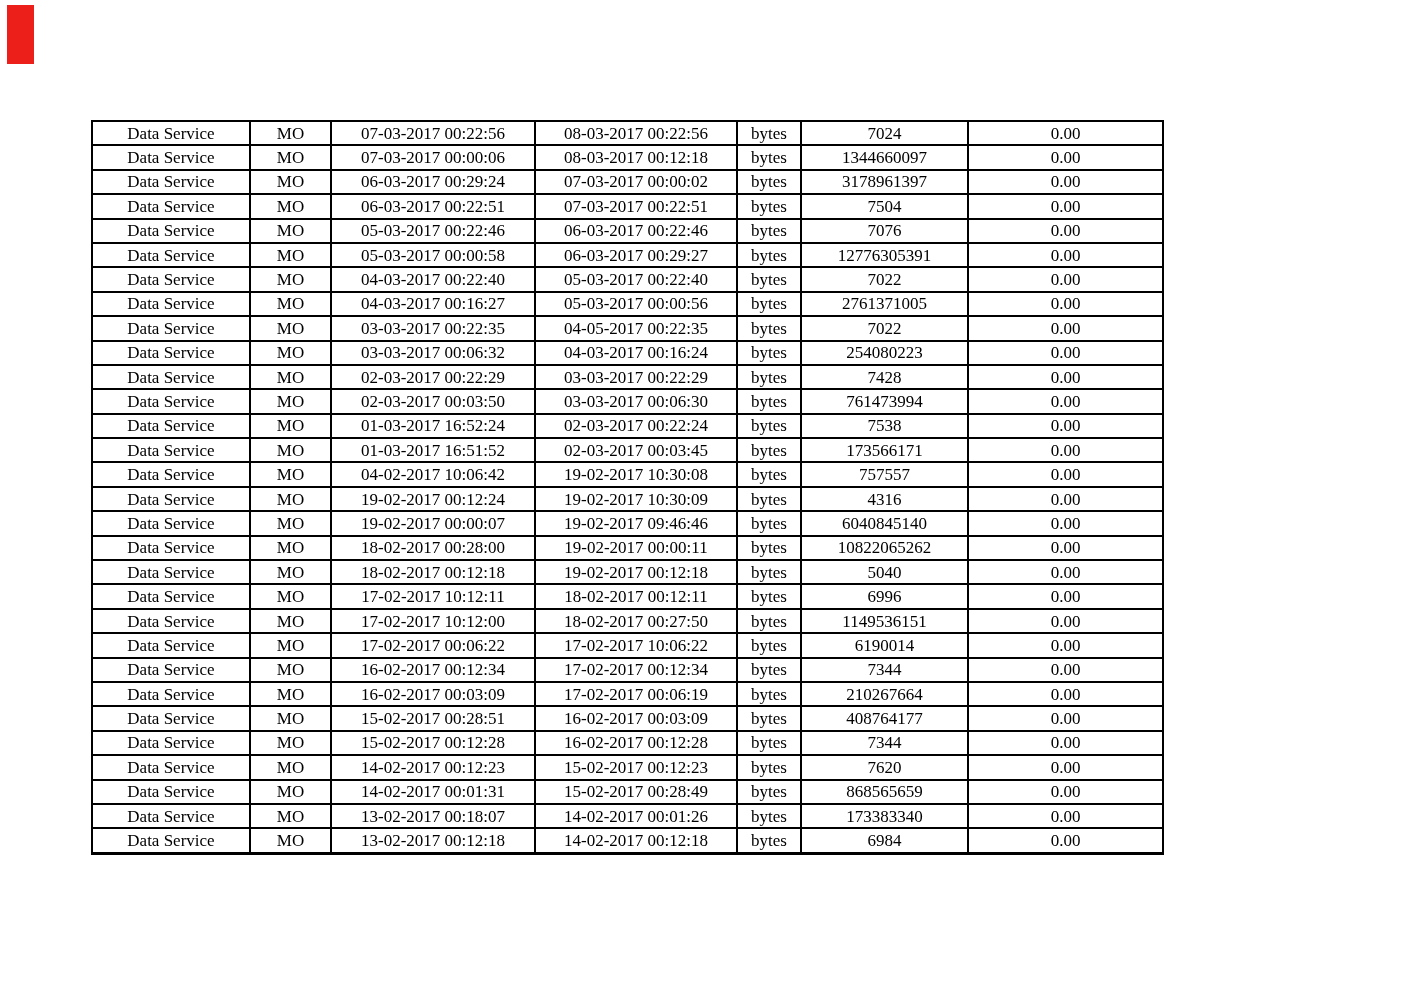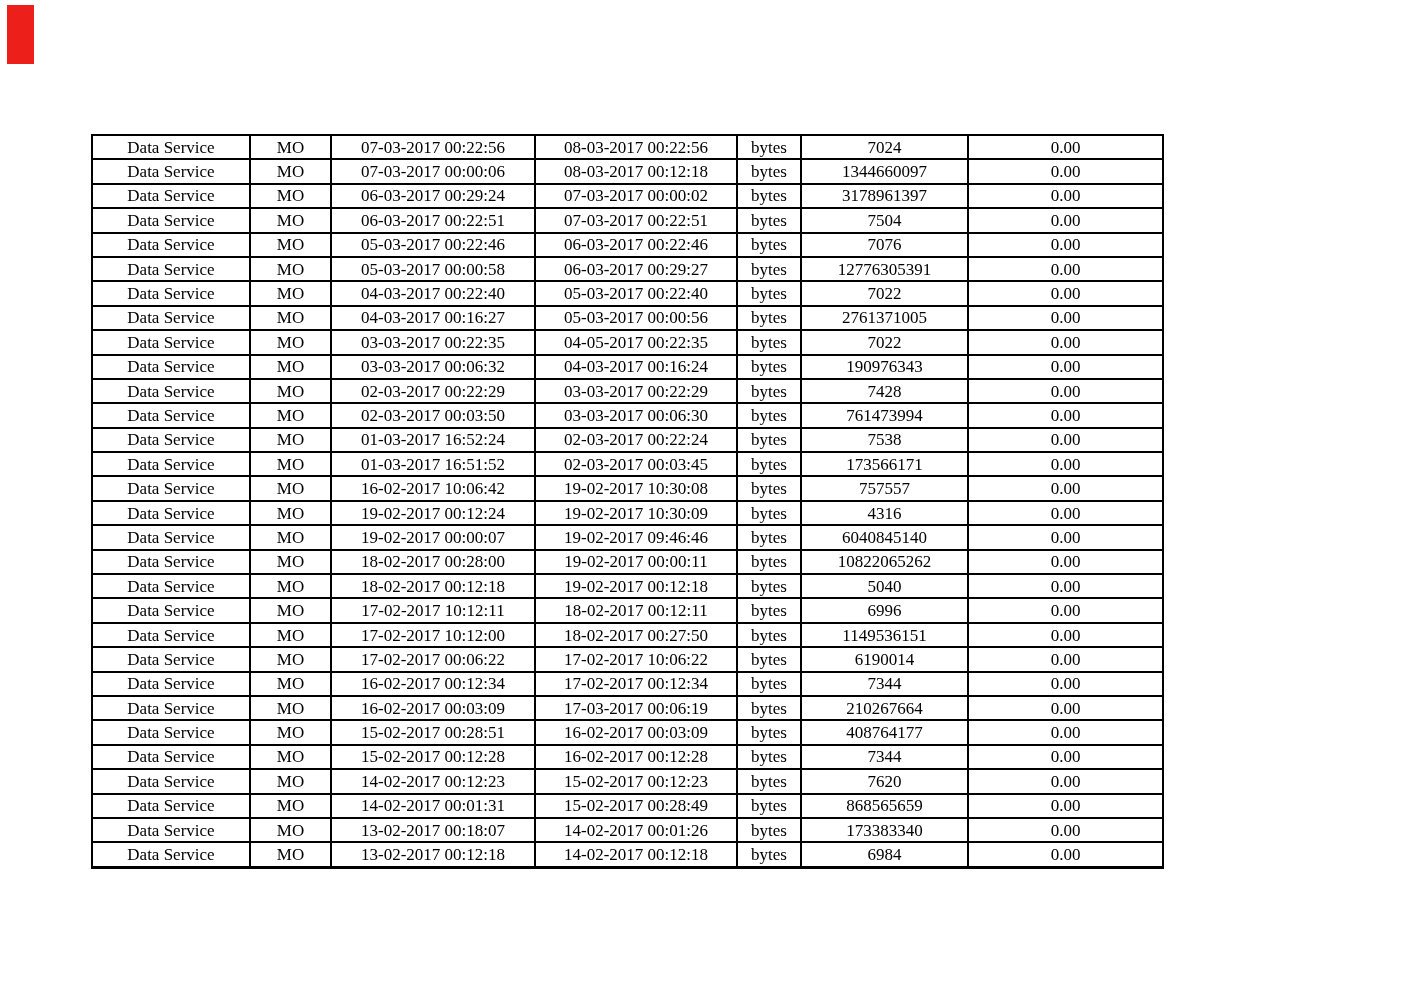--- a/index.html
+++ b/index.html
@@ -20,21 +20,21 @@
     position: absolute;
     left: 7px;
     top: 5px;
     width: 27px;
     height: 59px;
     background: #ec1f1a; 
   }
   table.usage-table {
     position: absolute;
     left: 91px;
-    top: 134px;
+    top: 120px;
     width: 1071px;
     border-collapse: collapse;
     table-layout: fixed;
   }
   table.usage-table td {
     border: 2px solid #000000;
     height: 22.4px; 
     padding: 0;
     text-align: center;
     vertical-align: middle;
@@ -152,21 +152,21 @@
           <td>bytes</td>
           <td>7022</td>
           <td>0.00</td>
         </tr>
         <tr>
           <td>Data Service</td>
           <td>MO</td>
           <td>03-03-2017 00:06:32</td>
           <td>04-03-2017 00:16:24</td>
           <td>bytes</td>
-          <td>190976343</td>
+          <td>254080223</td>
           <td>0.00</td>
         </tr>
         <tr>
           <td>Data Service</td>
           <td>MO</td>
           <td>02-03-2017 00:22:29</td>
           <td>03-03-2017 00:22:29</td>
           <td>bytes</td>
           <td>7428</td>
           <td>0.00</td>
@@ -194,21 +194,21 @@
           <td>MO</td>
           <td>01-03-2017 16:51:52</td>
           <td>02-03-2017 00:03:45</td>
           <td>bytes</td>
           <td>173566171</td>
           <td>0.00</td>
         </tr>
         <tr>
           <td>Data Service</td>
           <td>MO</td>
-          <td>16-02-2017 10:06:42</td>
+          <td>04-02-2017 10:06:42</td>
           <td>19-02-2017 10:30:08</td>
           <td>bytes</td>
           <td>757557</td>
           <td>0.00</td>
         </tr>
         <tr>
           <td>Data Service</td>
           <td>MO</td>
           <td>19-02-2017 00:12:24</td>
           <td>19-02-2017 10:30:09</td>
@@ -276,21 +276,21 @@
           <td>16-02-2017 00:12:34</td>
           <td>17-02-2017 00:12:34</td>
           <td>bytes</td>
           <td>7344</td>
           <td>0.00</td>
         </tr>
         <tr>
           <td>Data Service</td>
           <td>MO</td>
           <td>16-02-2017 00:03:09</td>
-          <td>17-03-2017 00:06:19</td>
+          <td>17-02-2017 00:06:19</td>
           <td>bytes</td>
           <td>210267664</td>
           <td>0.00</td>
         </tr>
         <tr>
           <td>Data Service</td>
           <td>MO</td>
           <td>15-02-2017 00:28:51</td>
           <td>16-02-2017 00:03:09</td>
           <td>bytes</td>

